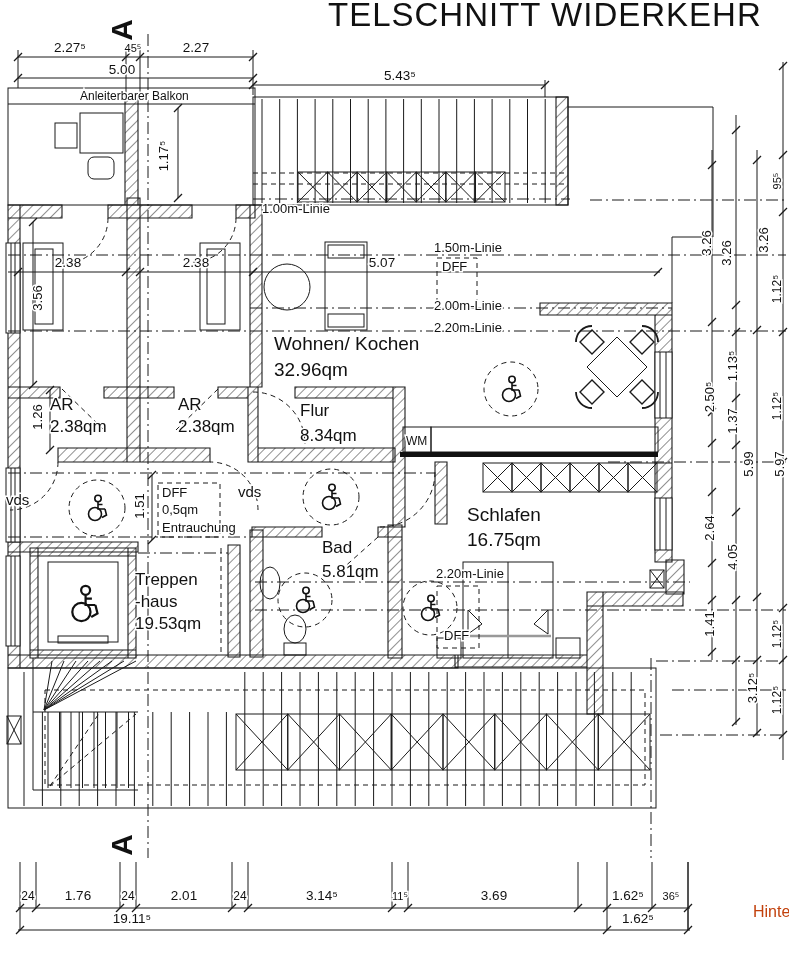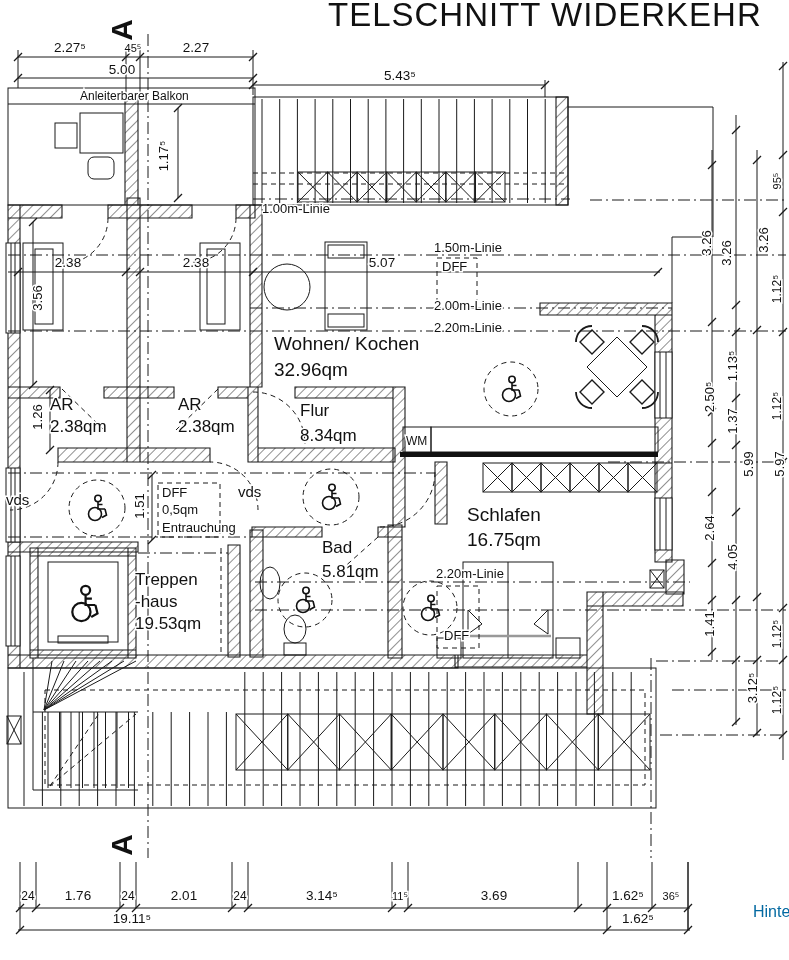--- a/index.html
+++ b/index.html
@@ -1,19 +1,19 @@
 <!DOCTYPE html>
 <html><head>
 <meta charset="utf-8">
 <style>
   html,body{margin:0;padding:0;background:#fff;}
   .sheet{position:relative;width:789px;height:960px;background:#fff;overflow:hidden;
          font-family:"Liberation Sans", sans-serif;color:#111;}
   .title{position:absolute;left:328px;top:-4px;font-size:33px;letter-spacing:1px;color:#111;white-space:nowrap;}
-  .corner{position:absolute;left:753px;top:903px;font-size:16px;color:#0369a1;white-space:nowrap;}
+  .corner{position:absolute;left:753px;top:903px;font-size:16px;color:#c2410c;white-space:nowrap;}
   svg text{font-family:"Liberation Sans", sans-serif;fill:#111;paint-order:stroke;stroke:#fff;stroke-width:3px;}
 </style>
 </head>
 <body>
 
 <div class="sheet">
   <div class="title">TELSCHNITT WIDERKEHR</div>
   <div class="corner">Hinte</div>
 
   <svg id="plan" width="789" height="960" viewBox="0 0 789 960">

